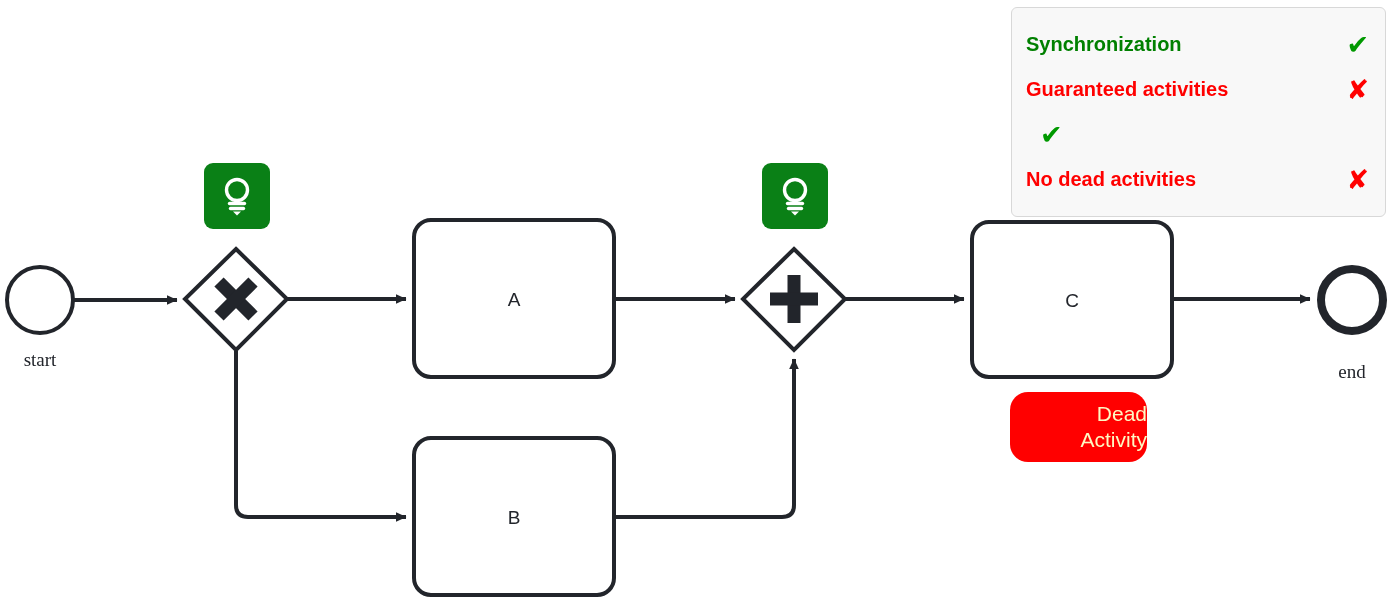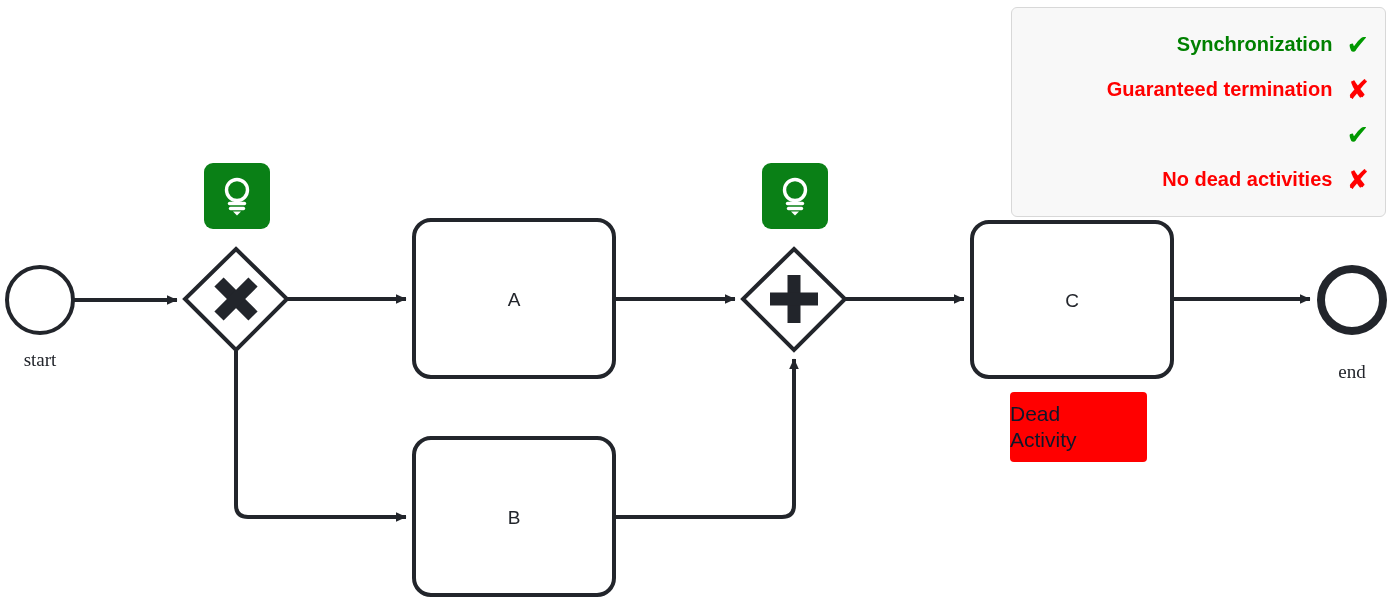--- a/index.html
+++ b/index.html
@@ -61,48 +61,48 @@
     justify-content: center;
   }
   .bulb-badge svg {
     display: block;
   }
 
   
   .dead-badge {
     position: absolute;
     background: #ff0000;
-    border-radius: 4px;
-    color: #0f172a;
+    border-radius: 18px;
+    color: #fef9c3;
     font-family: "Liberation Sans", sans-serif;
     font-size: 21px;
     line-height: 26px;
     text-align: center;
     display: flex;
     flex-direction: column;
-    align-items: flex-start;
+    align-items: flex-end;
     justify-content: center;
   }
 
   
   #legend {
     position: absolute;
     left: 1011px;
     top: 7px;
     width: 375px;
     background: #f8f8f8;
     border: 1px solid #d8d8d8;
     border-radius: 6px;
     padding: 14px 16px 14px 14px;
     box-sizing: border-box;
   }
   .legend-row {
     display: flex;
     align-items: center;
-    justify-content: flex-end;
+    justify-content: space-between;
     height: 45px;
   }
   .legend-text {
     font-family: "Liberation Sans", sans-serif;
     font-size: 20px;
     font-weight: bold;
     white-space: nowrap;
   }
   .legend-text.ok   { color: #008000; }
   .legend-text.fail { color: #ff0000; }
@@ -212,21 +212,21 @@
   </div>
 
   <div id="legend">
 
     <div class="legend-row">
       <span class="legend-text ok">Synchronization</span>
       <span class="legend-mark ok">✔</span>
     </div>
 
     <div class="legend-row">
-      <span class="legend-text fail">Guaranteed termination</span>
+      <span class="legend-text fail">Guaranteed activities</span>
       <span class="legend-mark fail">✘</span>
     </div>
 
     <div class="legend-row">
       <span class="legend-mark ok">✔</span>
     </div>
 
     <div class="legend-row">
       <span class="legend-text fail">No dead activities</span>
       <span class="legend-mark fail">✘</span>

